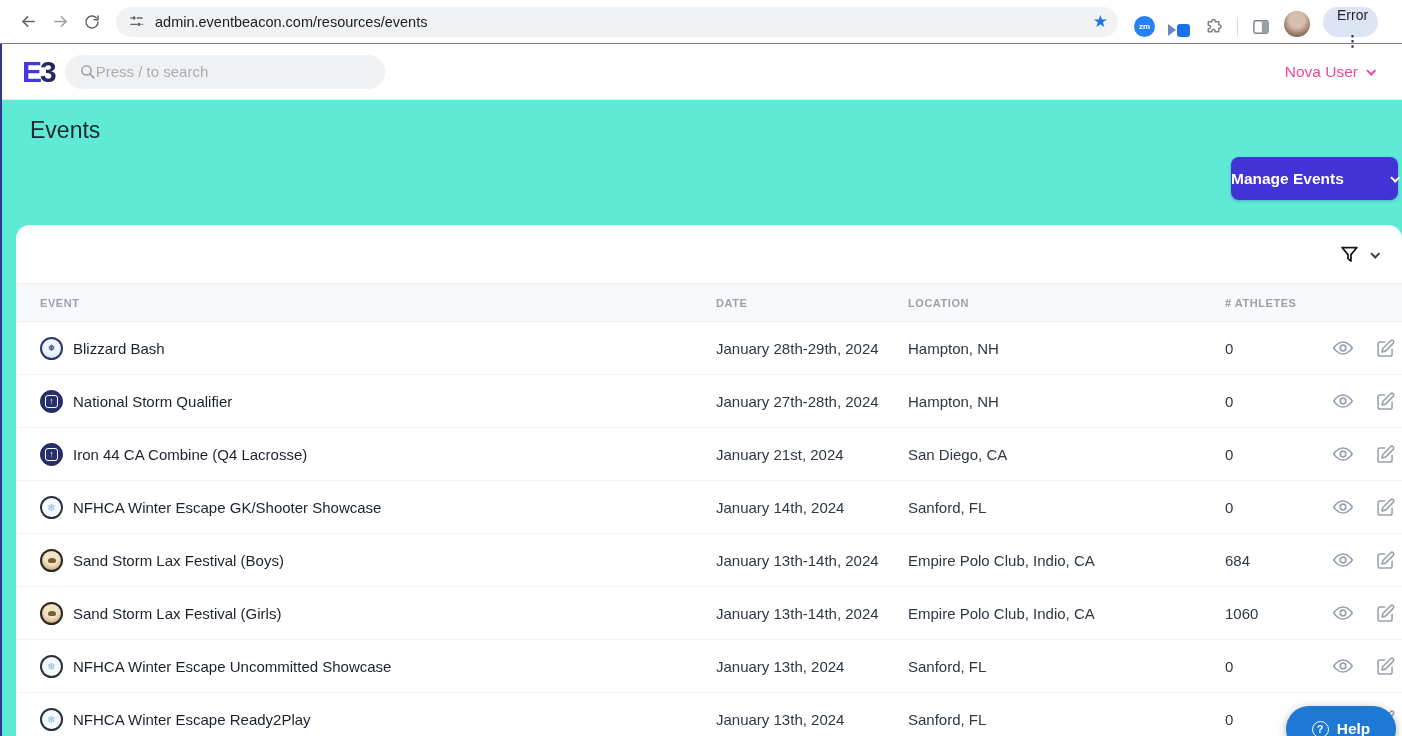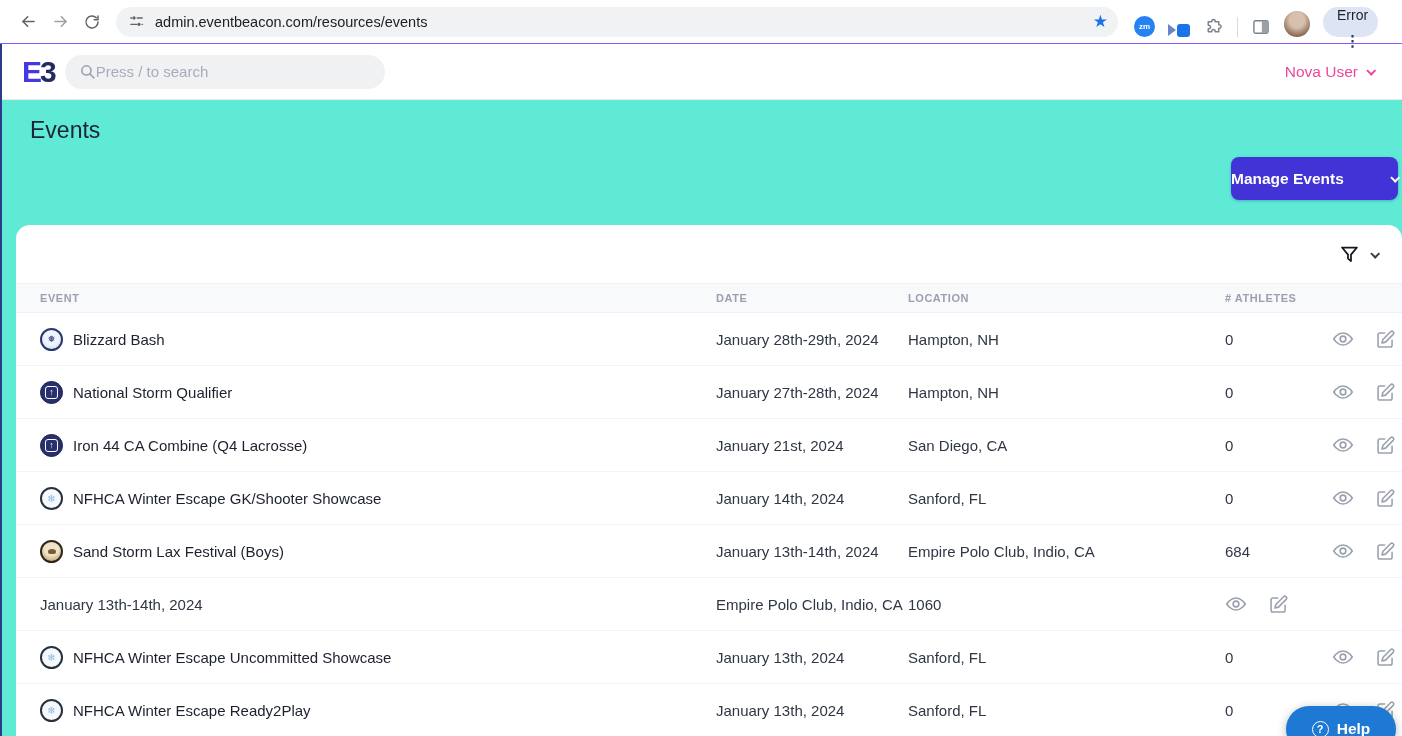--- a/index.html
+++ b/index.html
@@ -66,21 +66,21 @@
     box-shadow: 0 1px 3px rgba(40,30,160,.3); }
 
   .card { position: absolute; left: 16px; right: 0; top: 125px; bottom: -30px;
     background: #ffffff; border-radius: 14px 14px 0 0; overflow: hidden; }
   .filter-bar { height: 58px; display: flex; align-items: center; justify-content: flex-end;
     padding-right: 24px; gap: 12px; }
   .filter-chip { display: flex; align-items: center; gap: 11px; background: transparent; border: none; cursor: pointer; color: #191d26; }
 
   .tgrid { display: grid; grid-template-columns: 676px 192px 317px 107px 1fr;
     padding-left: 24px; padding-right: 20px; align-items: center; }
-  .thead { height: 30px; background: #f8f9fb; border-top: 1px solid #eef0f3; border-bottom: 1px solid #eef0f3; }
+  .thead { height: 39px; background: #f8f9fb; border-top: 1px solid #eef0f3; border-bottom: 1px solid #eef0f3; }
   .thead span { font-size: 11px; font-weight: 700; color: #99a1b0; letter-spacing: .05em; }
   .trow { height: 53px; border-bottom: 1px solid #f1f3f5; cursor: pointer; }
   .cell-event { display: flex; align-items: center; gap: 10px; }
   .event-name { font-size: 15px; font-weight: 500; color: #1c212e; }
   .cell-date, .cell-loc { font-size: 15px; color: #2f3644; }
   .cell-ath { font-size: 15px; color: #2f3644; }
   .cell-actions { display: flex; align-items: center; gap: 20px; }
   .icon-btn { border: none; background: transparent; cursor: pointer; width: 22px; height: 22px;
     display: flex; align-items: center; justify-content: center; padding: 0; }
 
@@ -320,20 +320,24 @@
       <button class="icon-btn">
         <svg width="21" height="21" viewBox="0 0 24 24" fill="none" stroke="#9aa1ad" stroke-width="1.8" stroke-linecap="round" stroke-linejoin="round">
                 <path d="M11 4.5H5.5a2 2 0 0 0-2 2v12a2 2 0 0 0 2 2h12a2 2 0 0 0 2-2V13"></path>
                 <path d="M17.8 3.2a2.1 2.1 0 0 1 3 3L12 15l-4 1 1-4 8.8-8.8z"></path>
               </svg>
       </button>
     </div>
   </div>
 
   <div class="tgrid trow">
+    <div class="cell-event">
+      <span class="event-logo logo--sandstorm"></span>
+      <span class="event-name">Sand Storm Lax Festival (Girls)</span>
+    </div>
     <span class="cell-date">January 13th-14th, 2024</span>
     <span class="cell-loc">Empire Polo Club, Indio, CA</span>
     <span class="cell-ath">1060</span>
     <div class="cell-actions">
       <button class="icon-btn">
         <svg width="22" height="22" viewBox="0 0 24 24" fill="none" stroke="#9aa1ad" stroke-width="1.8">
                 <path d="M2 12s3.6-6.5 10-6.5S22 12 22 12s-3.6 6.5-10 6.5S2 12 2 12z"></path>
                 <circle cx="12" cy="12" r="3.1"></circle>
               </svg>
       </button>

